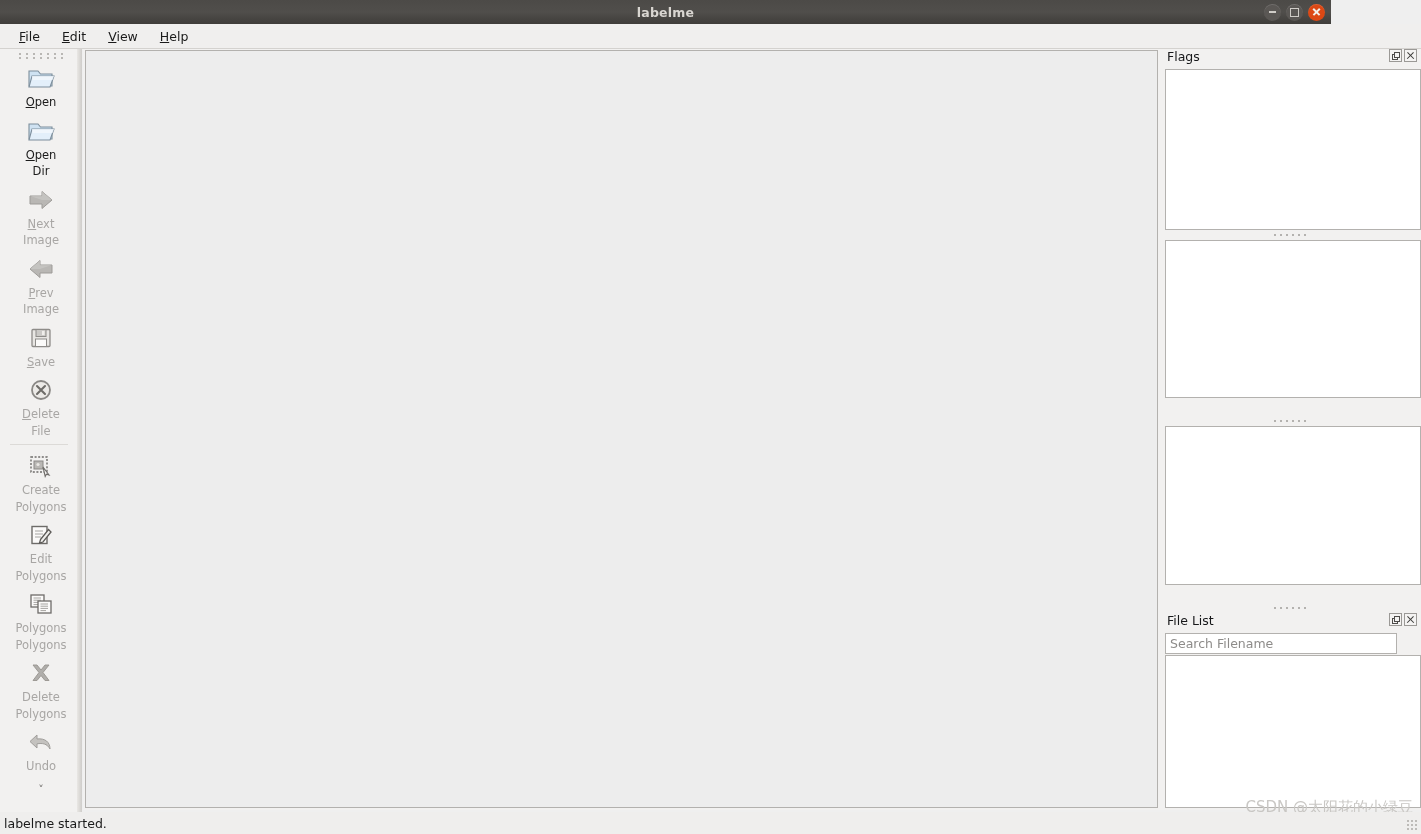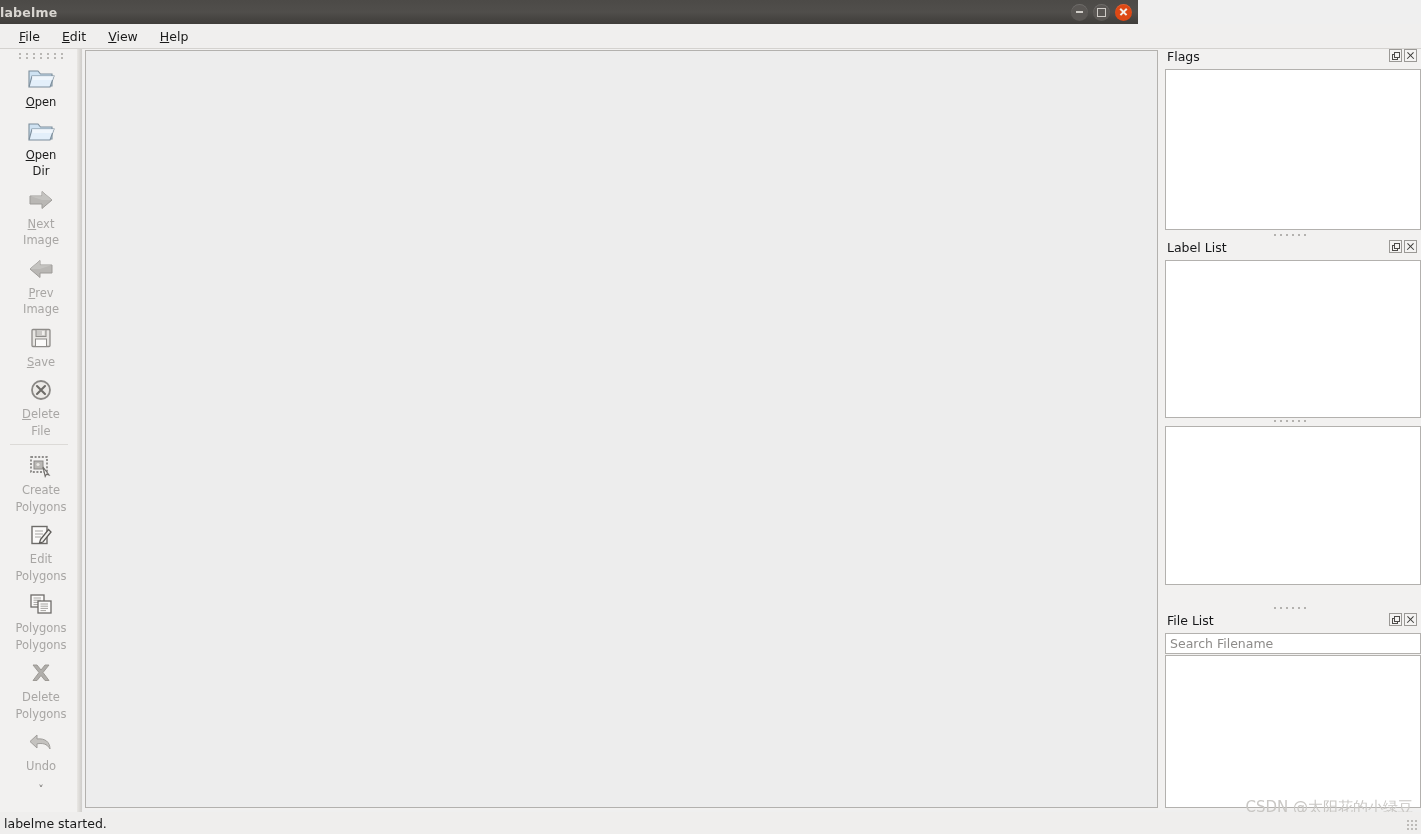--- a/index.html
+++ b/index.html
@@ -11,23 +11,23 @@
   }
   #app {
     position: relative;
     width: 1421px; height: 834px;
     background: #efefef;
   }
 
   
   .titlebar {
     position: absolute; left: 0; top: 0;
-    width: 1138px; height: 24px;
+    width: 1331px; height: 24px;
     background: linear-gradient(to bottom, #4c4a47 0%, #504e4b 50%, #3f3d3a 100%);
-    display: flex; align-items: center; justify-content: flex-start;
+    display: flex; align-items: center; justify-content: center;
   }
   .title-text {
     color: #d9d6d1;
     font-size: 12.5px;
     font-weight: bold;
     letter-spacing: 0.2px;
   }
   .win-controls {
     position: absolute; right: 6px; top: 0;
     height: 24px; display: flex; align-items: center; gap: 5px;
@@ -201,21 +201,21 @@
   .pbtn .cx1 { transform: rotate(45deg); }
   .pbtn .cx2 { transform: rotate(-45deg); }
   .panel-body {
     background: #ffffff;
     border: 1px solid #b3b1ae;
     box-sizing: border-box;
     margin: 0 0 0 4px;
     width: 256px;
   }
   .search-input {
-    width: 256px;
+    width: 232px;
     margin-left: 4px;
     height: 21px;
     background: #ffffff;
     border: 1px solid #b3b1ae;
     box-sizing: border-box;
     font-size: 12.5px;
     color: #0f172a;
     padding: 0 4px;
     line-height: 19px;
     outline: none;
@@ -449,33 +449,20 @@
           </div>
         </div>
       </div>
       <div class="panel-body" style="height:161px;"></div>
     </div>
 
     <div class="panel" style="top:183px;">
       <div class="panel-grip">
         <div class="dots"></div>
       </div>
-      <div class="panel-title">
-        <div class="t">Label List</div>
-        <div class="panel-btns">
-          <div class="pbtn">
-            <span class="float-a"></span>
-            <span class="float-b"></span>
-          </div>
-          <div class="pbtn">
-            <span class="cx1"></span>
-            <span class="cx2"></span>
-          </div>
-        </div>
-      </div>
       <div class="panel-body" style="height:158px;"></div>
     </div>
 
     <div class="panel" style="top:369px;">
       <div class="panel-grip">
         <div class="dots"></div>
       </div>
       <div class="panel-body" style="height:159px;"></div>
     </div>
 

